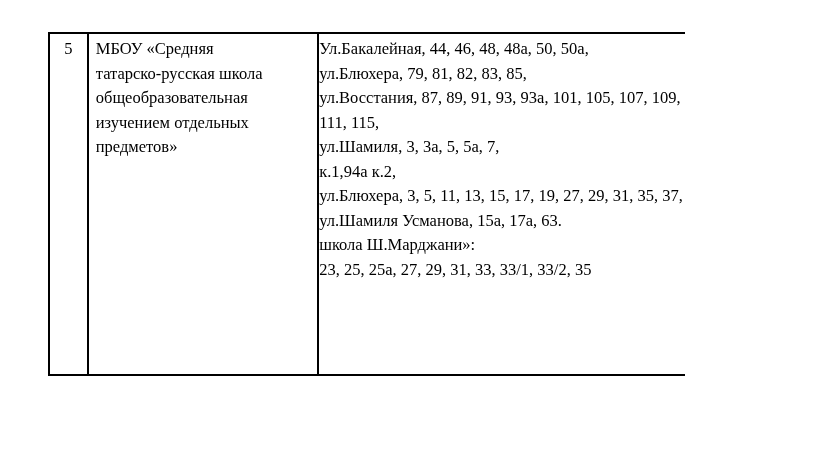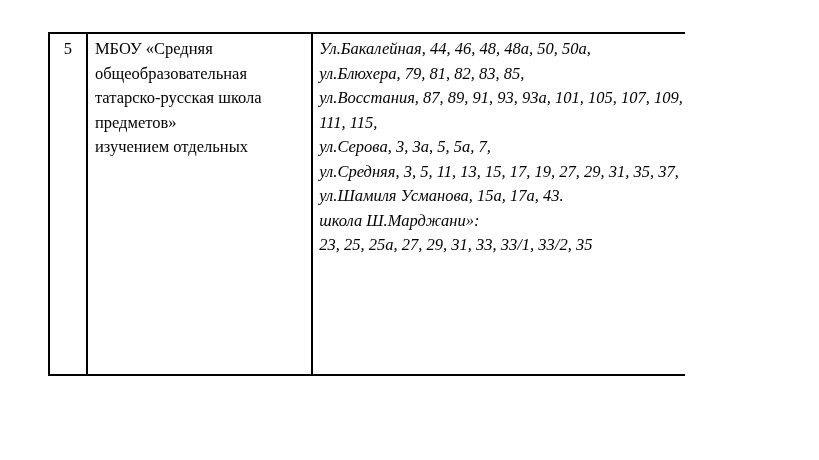--- a/index.html
+++ b/index.html
@@ -38,46 +38,45 @@
   .cell-num {
     width: 42px;
     text-align: center;
   }
   .cell-school {
     width: 250px;
     padding-left: 7px;
   }
   .cell-addresses {
     flex: 1;
-    padding-left: 6px;
     padding-right: 2px;
-    font-style: italic;
   }
   .line {
     white-space: nowrap;
   }
 </style>
 </head>
 <body>
 
 <div class="doc-table">
   <div class="cell cell-num">
     <div class="line">5</div>
   </div>
   <div class="cell cell-school">
     <div class="line">МБОУ «Средняя</div>
+    <div class="line">татарско-русская школа</div>
     <div class="line">общеобразовательная</div>
-    <div class="line">татарско-русская школа</div>
+    <div class="line">изучением отдельных</div>
     <div class="line">предметов»</div>
-    <div class="line">изучением отдельных</div>
   </div>
   <div class="cell cell-addresses">
     <div class="line">Ул.Бакалейная, 44, 46, 48, 48а, 50, 50а,</div>
     <div class="line">ул.Блюхера, 79, 81, 82, 83, 85,</div>
     <div class="line">ул.Восстания, 87, 89, 91, 93, 93а, 101, 105, 107, 109,</div>
     <div class="line">111, 115,</div>
-    <div class="line">ул.Серова, 3, 3а, 5, 5а, 7,</div>
-    <div class="line">ул.Средняя, 3, 5, 11, 13, 15, 17, 19, 27, 29, 31, 35, 37,</div>
-    <div class="line">ул.Шамиля Усманова, 15а, 17а, 43.</div>
+    <div class="line">ул.Шамиля, 3, 3а, 5, 5а, 7,</div>
+    <div class="line">к.1,94а к.2,</div>
+    <div class="line">ул.Блюхера, 3, 5, 11, 13, 15, 17, 19, 27, 29, 31, 35, 37,</div>
+    <div class="line">ул.Шамиля Усманова, 15а, 17а, 63.</div>
     <div class="line">школа Ш.Марджани»:</div>
     <div class="line">23, 25, 25а, 27, 29, 31, 33, 33/1, 33/2, 35</div>
   </div>
 </div>
 
 </body></html>

